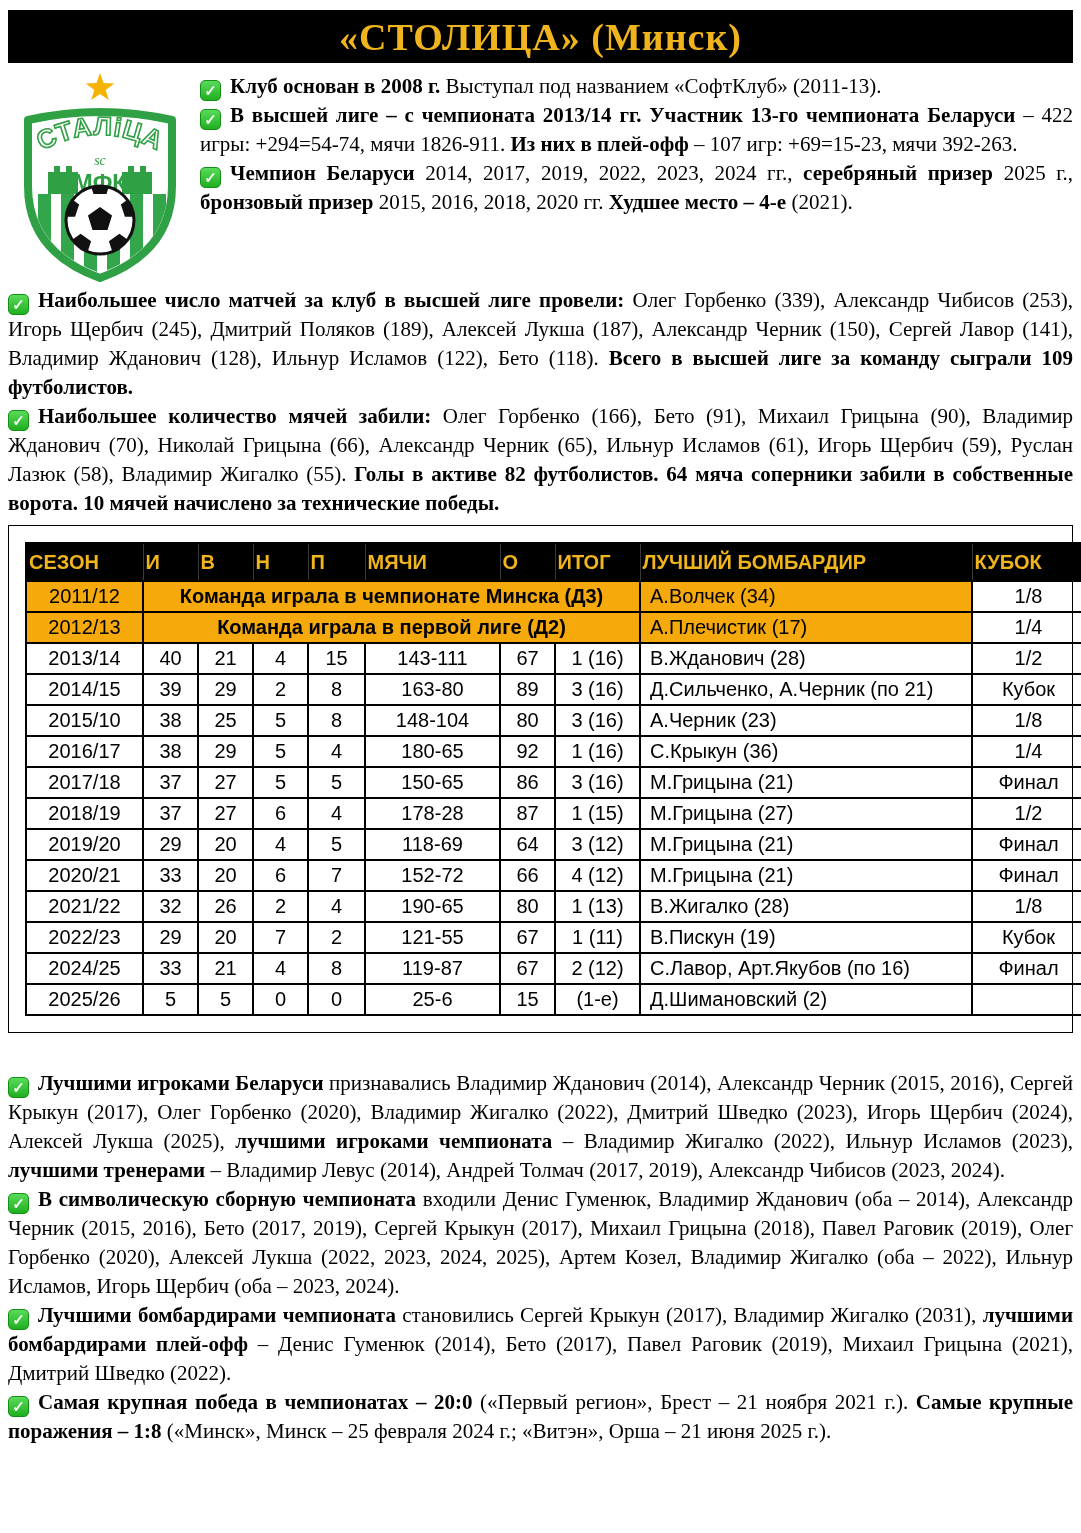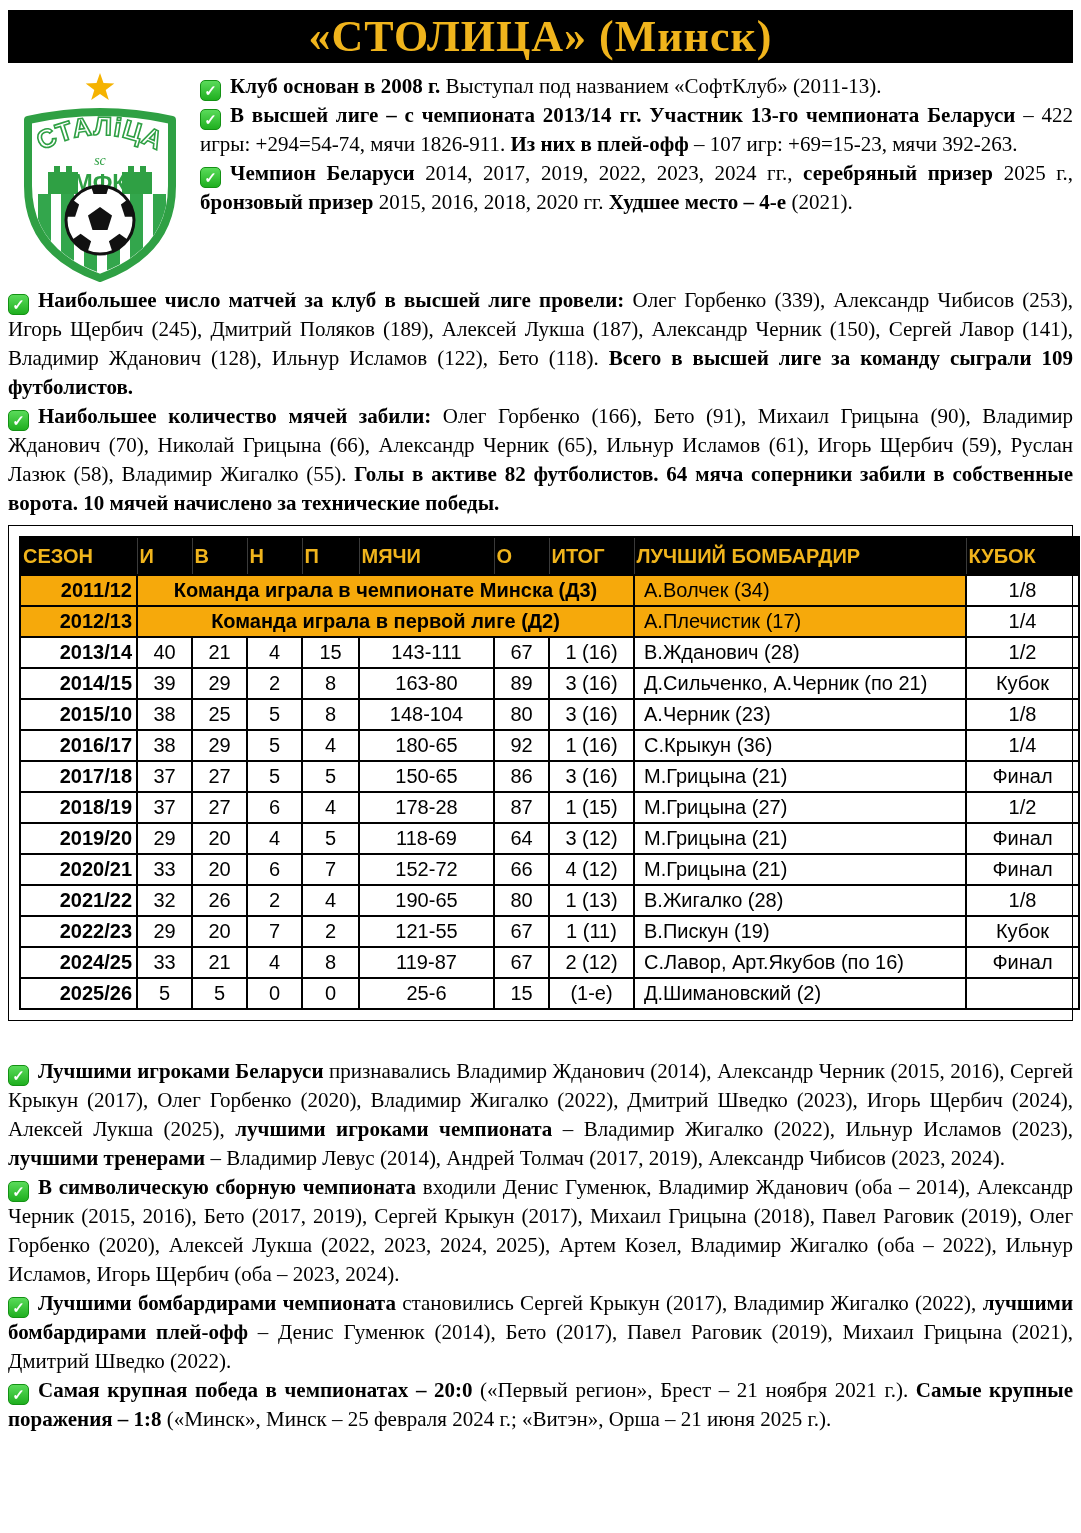--- a/index.html
+++ b/index.html
@@ -8,45 +8,45 @@
     --check-green:#2EB52E;
     --logo-green:#2FA044;
     --star-gold:#F5B301;
   }
   *{box-sizing:border-box;}
   html,body{margin:0;padding:0;background:#fff;}
   body{width:1081px;font-family:"Liberation Serif",serif;color:#000;}
   .page{padding:10px 8px 14px 8px;}
 
   .titlebar{background:#000;height:53px;display:flex;align-items:center;justify-content:center;}
-  .titlebar .t{color:var(--gold-text);font-weight:bold;font-size:44px;letter-spacing:1px;
+  .titlebar .t{color:var(--gold-text);font-weight:bold;font-size:38px;letter-spacing:1px;
                font-family:"Liberation Serif",serif;white-space:nowrap;}
 
   .content{font-size:21px;line-height:29px;text-align:justify;margin-top:9px;}
   .logo-box{float:left;width:172px;height:212px;margin:0 14px 2px 6px;}
   .logo-box svg{display:block;}
 
   p.para{margin:0;padding:0;}
   .check{display:inline-block;width:21px;height:21px;border-radius:5px;
          background:linear-gradient(180deg,#5ADB5A 0%,#1FAF1F 100%);
          border:1px solid #149114;color:#fff;
          font:bold 15px/19px "Liberation Sans",sans-serif;text-align:center;
          vertical-align:-3px;margin-right:9px;}
   .ptext b{font-weight:bold;}
   .block{clear:both;margin-top:36px;}
 
-  .table-wrap{clear:both;border:1px solid #000;padding:10px;margin:7px 0 11px 0;background:#fff;}
+  .table-wrap{clear:both;border:1px solid #000;padding:16px;margin:7px 0 11px 0;background:#fff;}
   table{width:100%;border-collapse:collapse;table-layout:fixed;
         font-family:"Liberation Sans",sans-serif;font-size:20px;border:2px solid #000;}
   th{background:#000;color:var(--gold-text);font-weight:bold;height:38px;
      border-left:1px solid #3a3a3a;padding:0 2px;overflow:hidden;white-space:nowrap;}
   th:first-child{border-left:none;}
   td{border:2px solid #000;height:30px;text-align:center;padding:0 4px;
      overflow:hidden;white-space:nowrap;}
-  td.season{font-weight:bold;text-align:right;}
+  td.season{font-weight:normal;}
   td.banner{font-weight:bold;}
   td.scorer{text-align:left;padding-left:9px;}
   .bg-gold{background:var(--gold-row);}
 </style>
 </head>
 <body>
 
 <div class="page">
 
   <div class="titlebar">
@@ -291,18 +291,18 @@
               <td class="scorer">Д.Шимановский (2)</td>
               <td class="cup"></td>
             </tr>
           </tbody>
       </table>
     </div>
 
     <div class="block">
       <p class="para"><span class="check">✓</span><span class="ptext"><b>Лучшими игроками Беларуси</b><span> признавались Владимир Жданович (2014), Александр Черник (2015, 2016), Сергей Крыкун (2017), Олег Горбенко (2020), Владимир Жигалко (2022), Дмитрий Шведко (2023), Игорь Щербич (2024), Алексей Лукша (2025), </span><b>лучшими игроками чемпионата</b><span> – Владимир Жигалко (2022), Ильнур Исламов (2023), </span><b>лучшими тренерами</b><span> – Владимир Левус (2014), Андрей Толмач (2017, 2019), Александр Чибисов (2023, 2024).</span></span></p>
       <p class="para"><span class="check">✓</span><span class="ptext"><b>В символическую сборную чемпионата</b><span> входили Денис Гуменюк, Владимир Жданович (оба – 2014), Александр Черник (2015, 2016), Бето (2017, 2019), Сергей Крыкун (2017), Михаил Грицына (2018), Павел Раговик (2019), Олег Горбенко (2020), Алексей Лукша (2022, 2023, 2024, 2025), Артем Козел, Владимир Жигалко (оба – 2022), Ильнур Исламов, Игорь Щербич (оба – 2023, 2024).</span></span></p>
-      <p class="para"><span class="check">✓</span><span class="ptext"><b>Лучшими бомбардирами чемпионата</b><span> становились Сергей Крыкун (2017), Владимир Жигалко (2022), </span><b>лучшими бомбардирами плей-офф</b><span> – Денис Гуменюк (2014), Бето (2017), Павел Раговик (2019), Михаил Грицына (2021), Дмитрий Шведко (2022).</span></span></p>
+      <p class="para"><span class="check">✓</span><span class="ptext"><b>Лучшими бомбардирами чемпионата</b><span> становились Сергей Крыкун (2017), Владимир Жигалко (2031), </span><b>лучшими бомбардирами плей-офф</b><span> – Денис Гуменюк (2014), Бето (2017), Павел Раговик (2019), Михаил Грицына (2021), Дмитрий Шведко (2022).</span></span></p>
       <p class="para"><span class="check">✓</span><span class="ptext"><b>Самая крупная победа в чемпионатах – 20:0</b><span> («Первый регион», Брест – 21 ноября 2021 г.). </span><b>Самые крупные поражения – 1:8</b><span> («Минск», Минск – 25 февраля 2024 г.; «Витэн», Орша – 21 июня 2025 г.).</span></span></p>
     </div>
 
   </div>
 </div>
 
 </body></html>

